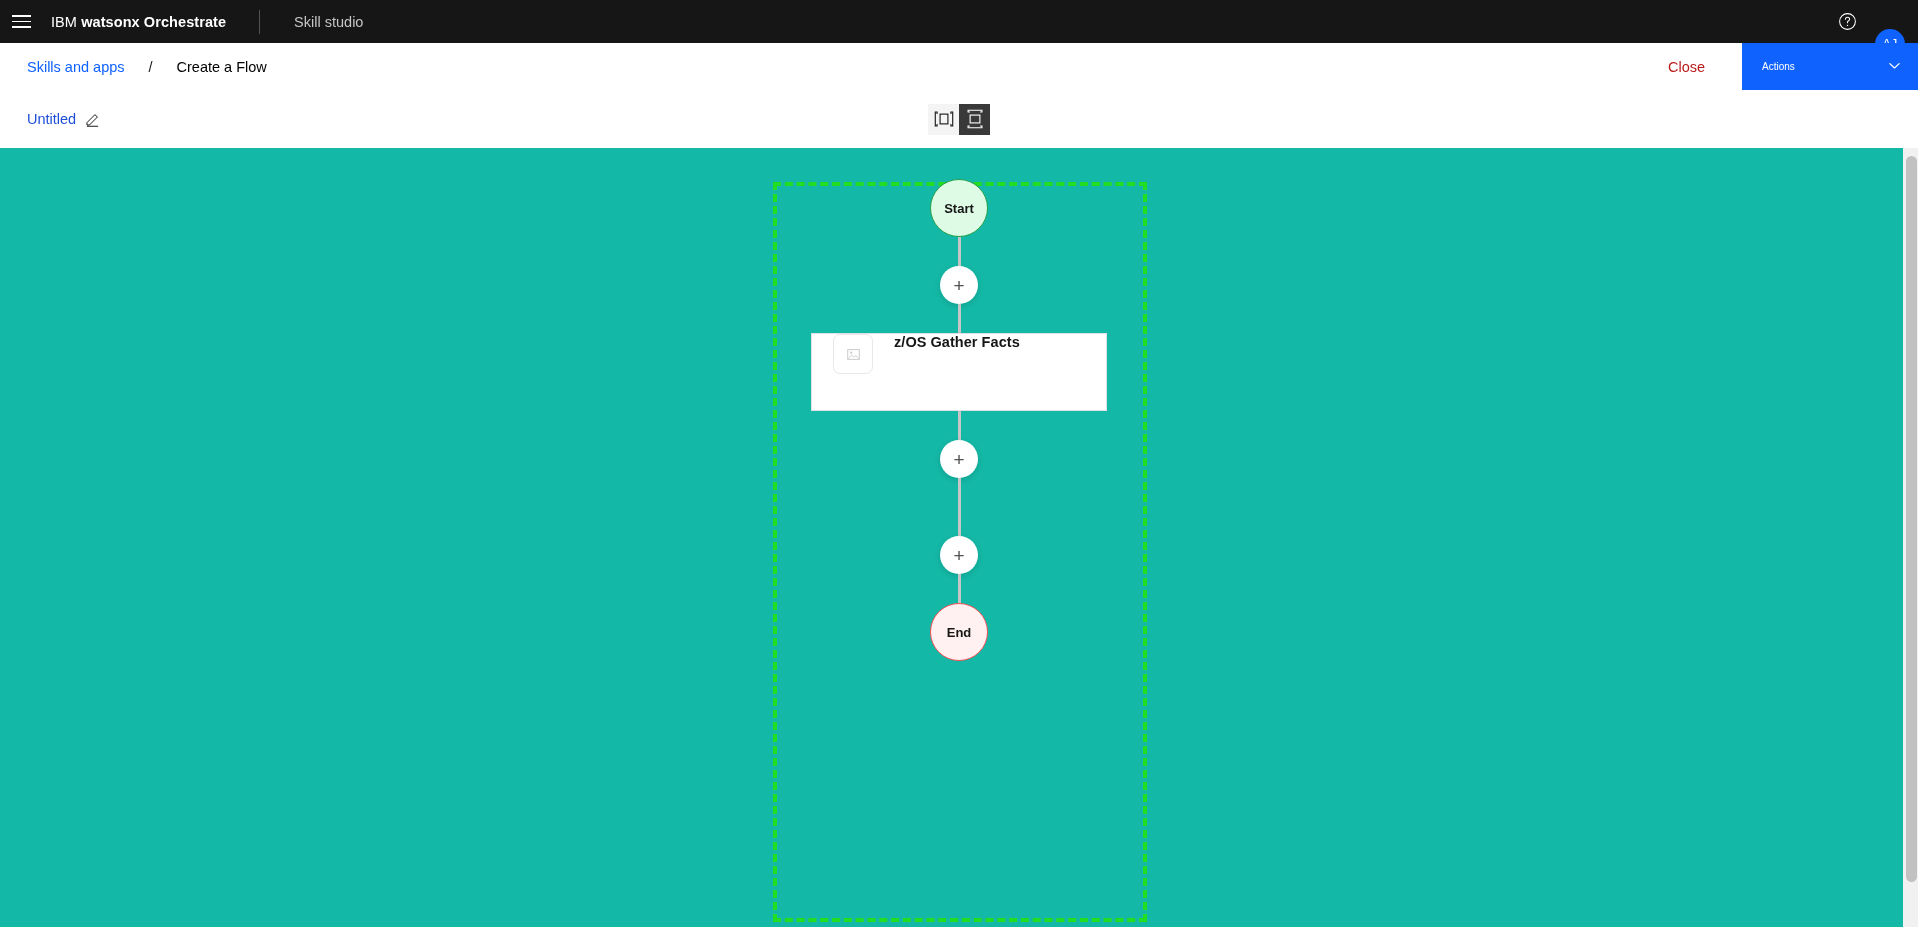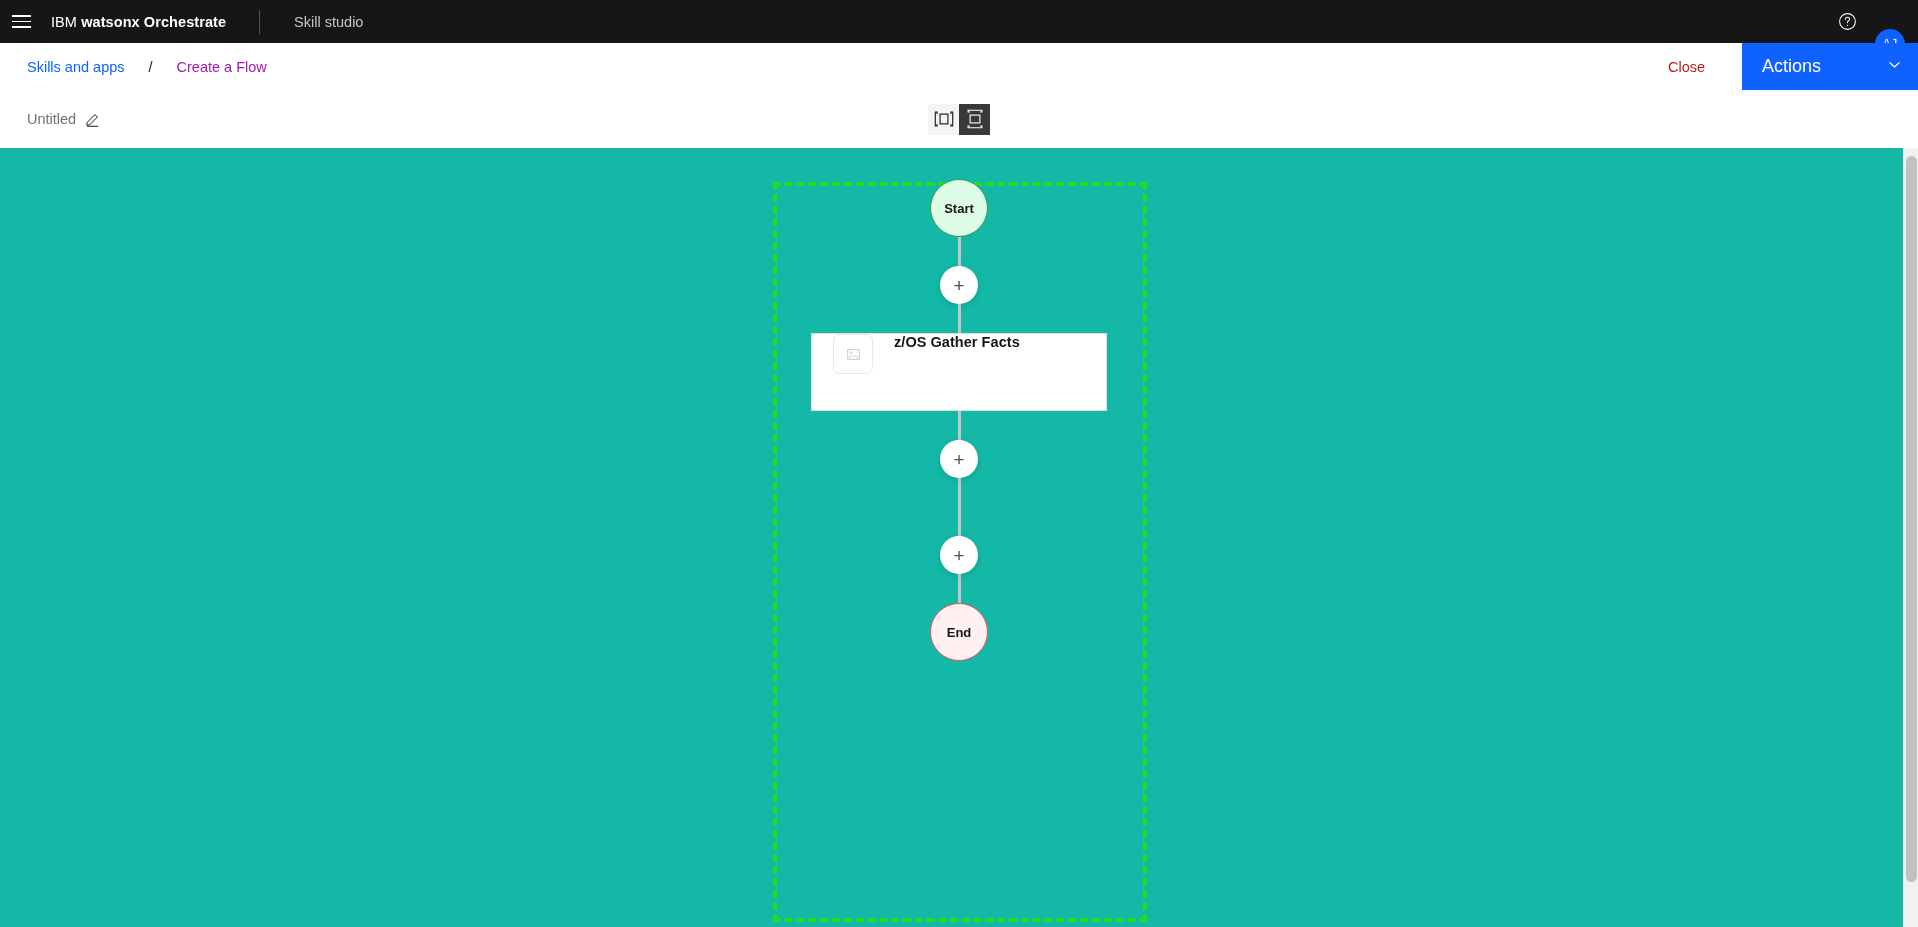--- a/index.html
+++ b/index.html
@@ -120,21 +120,21 @@
     align-items: center;
     gap: 24px;
     color: #161616;
   }
   .bc-link {
     color: #0f62fe;
     text-decoration: none;
     cursor: pointer;
   }
   .bc-sep { color: #161616; }
-  .bc-current { color: #a21caf; text-align: right; }
+  .bc-current { color: #000000; text-align: right; }
 
   .breadbar-actions {
     margin-left: auto;
     display: flex;
     align-items: stretch;
     height: 47px;
   }
   .close-btn {
     display: flex;
     align-items: center;
@@ -145,21 +145,21 @@
     background: #ffffff;
     border: none;
     cursor: pointer;
     font-family: inherit;
   }
   .actions-btn {
     width: 176px;
     background: #0f62fe;
     color: #ffffff;
     border: none;
-    font-size: 18px;
+    font-size: 10px;
     display: flex;
     align-items: center;
     justify-content: space-between;
     padding: 0 16px 0 20px;
     cursor: pointer;
     font-family: inherit;
     height: 47px;
     gap: 36px;
   }
 
@@ -167,21 +167,21 @@
   .namerow {
     height: 58px;
     background: #ffffff;
     display: flex;
     align-items: center;
     position: relative;
   }
   .flowname {
     margin-left: 27px;
     font-size: 14.5px;
-    color: #737373;
+    color: #1d4ed8;
     display: flex;
     align-items: center;
     gap: 9px;
   }
   .flowname .edit-icon { cursor: pointer; display: flex; }
 
   .layout-toggle {
     position: absolute;
     left: 50%;
     transform: translateX(-50%);

